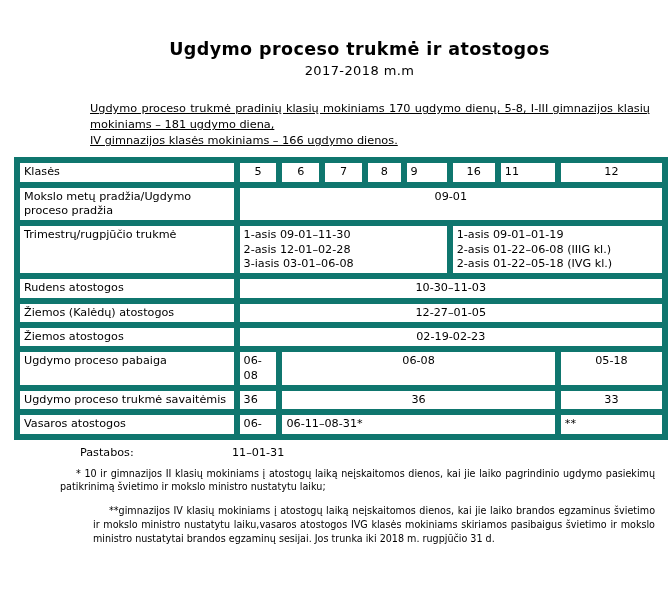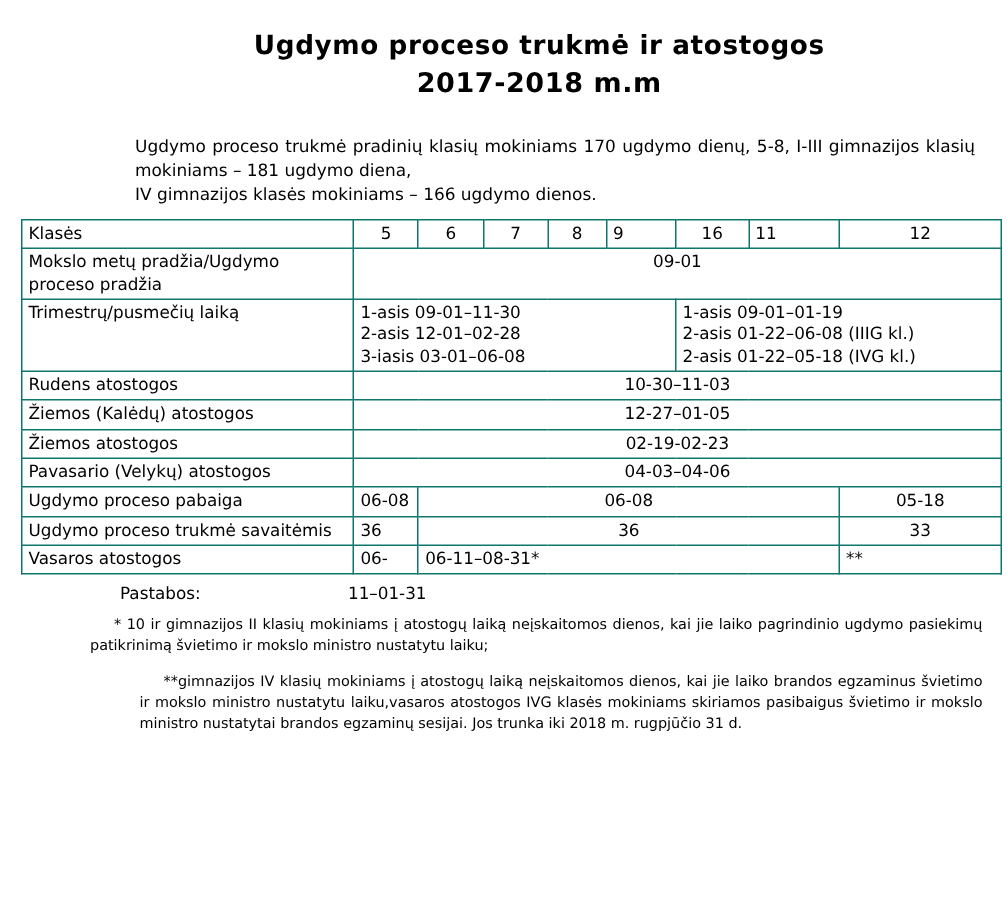--- a/index.html
+++ b/index.html
@@ -15,52 +15,53 @@
     overflow: hidden;
   }
   .page {
     position: relative;
     width: 671px;
     height: 600px;
     box-sizing: border-box;
   }
   .title-block {
     text-align: center;
-    margin-top: 20px;
+    margin-top: 38px;
     font-family: "DejaVu Sans", sans-serif;
     font-weight: bold;
     font-size: 17.5px;
     letter-spacing: 0.4px;
     line-height: 1.35;
     padding-left: 48px;
   }
   .title-line2 {
-    font-size: 18px;
-    font-weight: bold;
+    font-size: 13px;
+    font-weight: normal;
   }
   .intro {
     margin: 22px 16px 8px 90px;
     font-size: 11.3px;
     line-height: 1.42;
     text-align: justify;
     max-width: 560px;
   }
   .intro p {
     margin: 0;
+    text-decoration: underline;
   }
   table.sched {
     border-collapse: collapse;
     width: 654px;
     margin-left: 14px;
     margin-top: 8px;
     font-size: 11.2px;
     table-layout: fixed;
   }
   table.sched td {
-    border: 1px solid #0f766e;
+    border: 6px solid #0f766e;
     padding: 2px 4px;
     vertical-align: top;
     line-height: 1.28;
   }
   td.ctr { text-align: center; }
   td.lbl { text-align: left; }
   .rowlabel { width: 205px; }
   .c5 { width: 40px; }
   .c6 { width: 40px; }
   .c7 { width: 40px; }
@@ -135,21 +136,21 @@
         <td class="lbl">11</td>
         <td class="ctr">12</td>
       </tr>
 
       <tr>
         <td class="lbl">Mokslo metų pradžia/Ugdymo proceso pradžia</td>
         <td class="ctr" colspan="8">09-01</td>
       </tr>
 
       <tr>
-        <td class="lbl">Trimestrų/pusmečių laiką</td>
+        <td class="lbl">Trimestrų/rugpjūčio trukmė</td>
         <td class="lbl multiline" colspan="5">1-asis 09-01–11-30
 2-asis 12-01–02-28
 3-iasis 03-01–06-08</td>
         <td class="lbl multiline" colspan="3">1-asis 09-01–01-19
 2-asis 01-22–06-08 (IIIG kl.)
 2-asis 01-22–05-18 (IVG kl.)</td>
       </tr>
 
       <tr>
         <td class="lbl">Rudens atostogos</td>
@@ -159,24 +160,20 @@
       <tr>
         <td class="lbl">Žiemos (Kalėdų) atostogos</td>
         <td class="ctr" colspan="8">12-27–01-05</td>
       </tr>
 
       <tr>
         <td class="lbl">Žiemos atostogos</td>
         <td class="ctr" colspan="8">02-19-02-23</td>
       </tr>
 
-      <tr>
-        <td class="lbl">Pavasario (Velykų) atostogos</td>
-        <td class="ctr" colspan="8">04-03–04-06</td>
-      </tr>
 
       <tr>
         <td class="lbl">Ugdymo proceso pabaiga</td>
         <td class="lbl">06-08</td>
         <td class="ctr" colspan="6">06-08</td>
         <td class="ctr">05-18</td>
       </tr>
 
       <tr>
         <td class="lbl">Ugdymo proceso trukmė savaitėmis</td>

